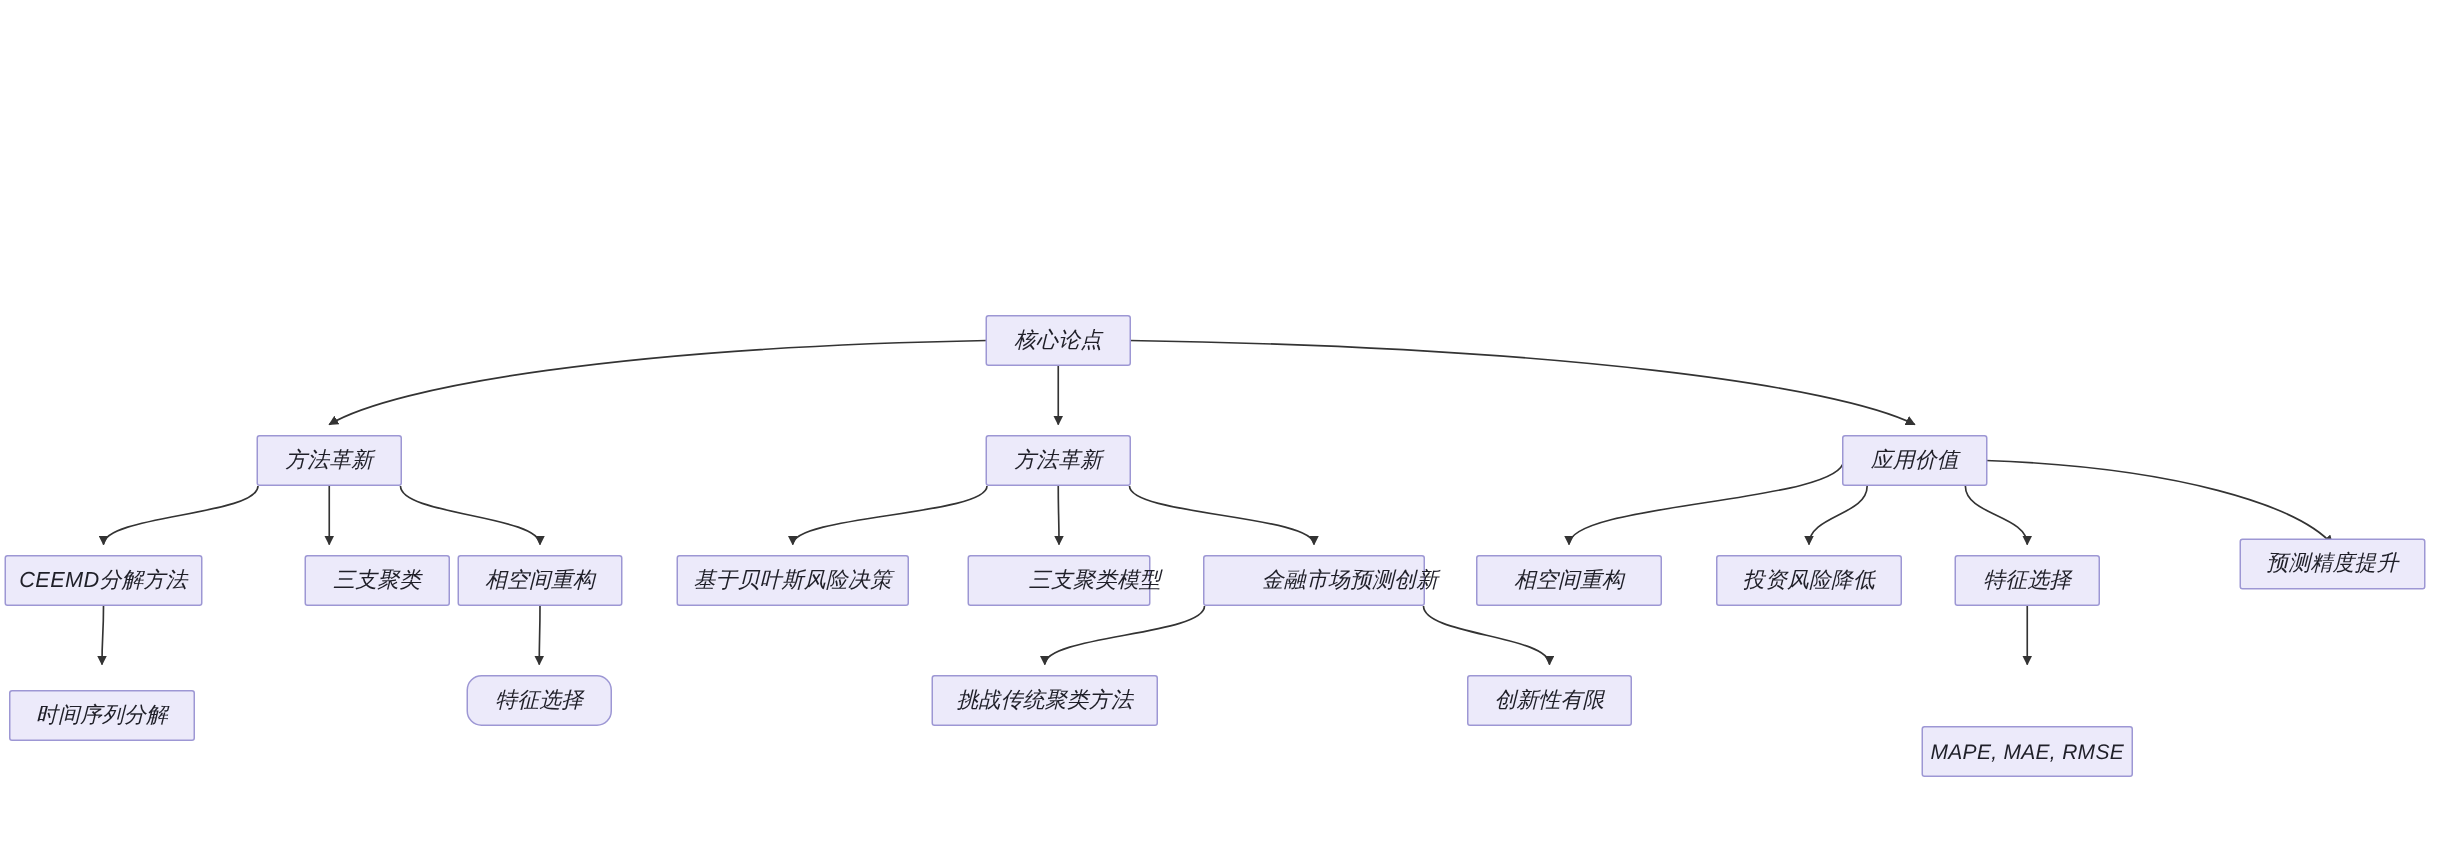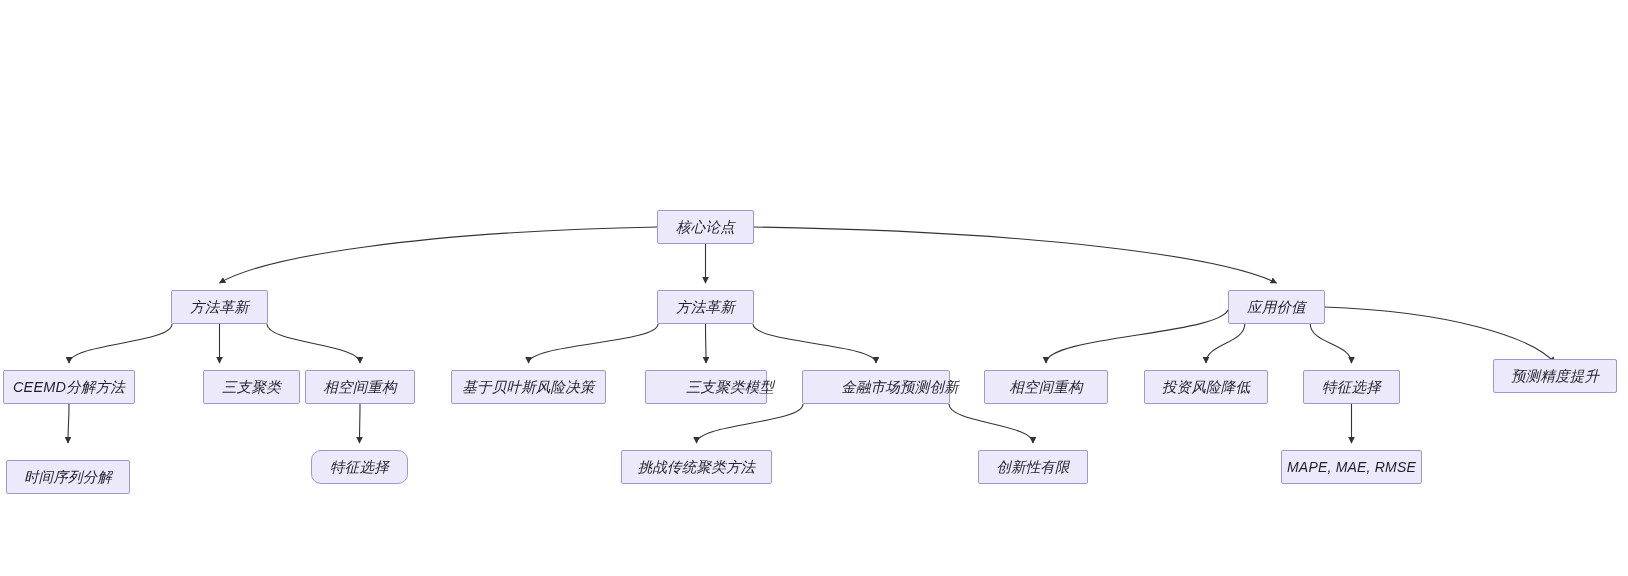--- a/index.html
+++ b/index.html
@@ -17,21 +17,21 @@
     background:#ECEAFA;
     border:1px solid #9D97D4;
     border-radius:2px;
     display:flex;align-items:center;justify-content:center;
     color:#1f1f28;
     font-size:14.5px;
     line-height:1;
     white-space:nowrap;
     letter-spacing:0.2px;
   }
-  .node.latin{font-size:14px;}
+  .node.latin{font-size:14px;margin-top:34px;}
 </style>
 </head>
 <body>
 
 <div id="stage">
   <svg id="edges" viewBox="0 0 1628 576" xmlns="http://www.w3.org/2000/svg">
     <defs>
       <marker id="arrow" viewBox="0 0 10 10" refX="9" refY="5" markerWidth="6" markerHeight="6" orient="auto-start-reverse">
         <path d="M 0 0 L 10 5 L 0 10 z" fill="#333333"></path>
       </marker>

